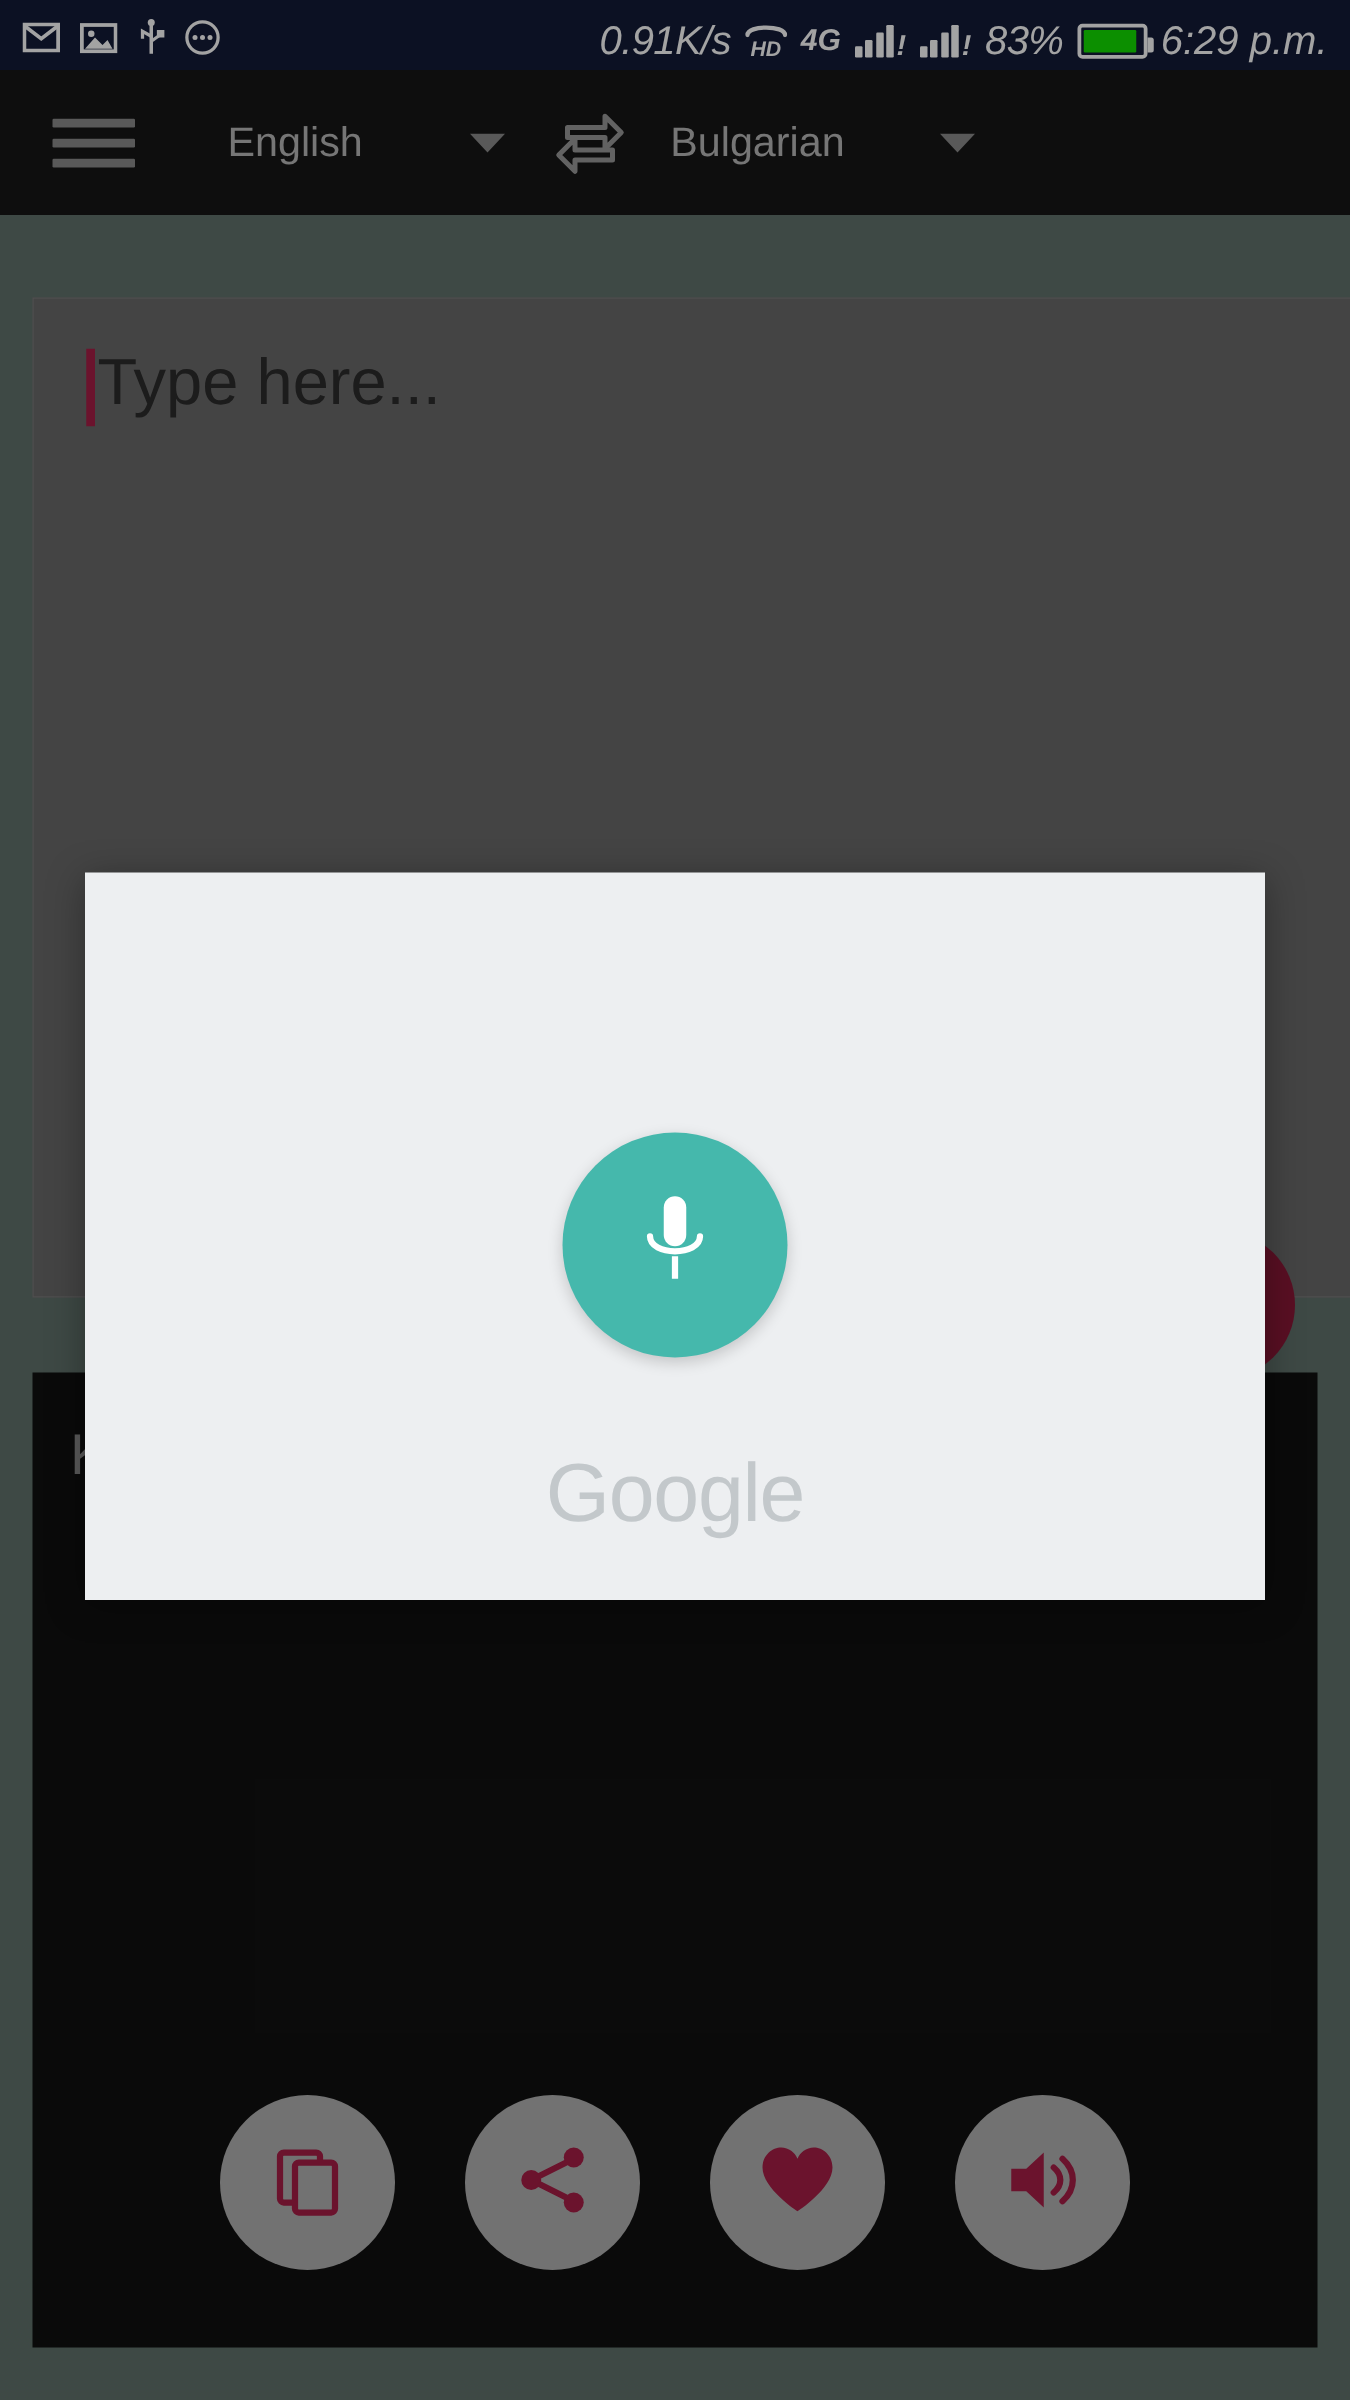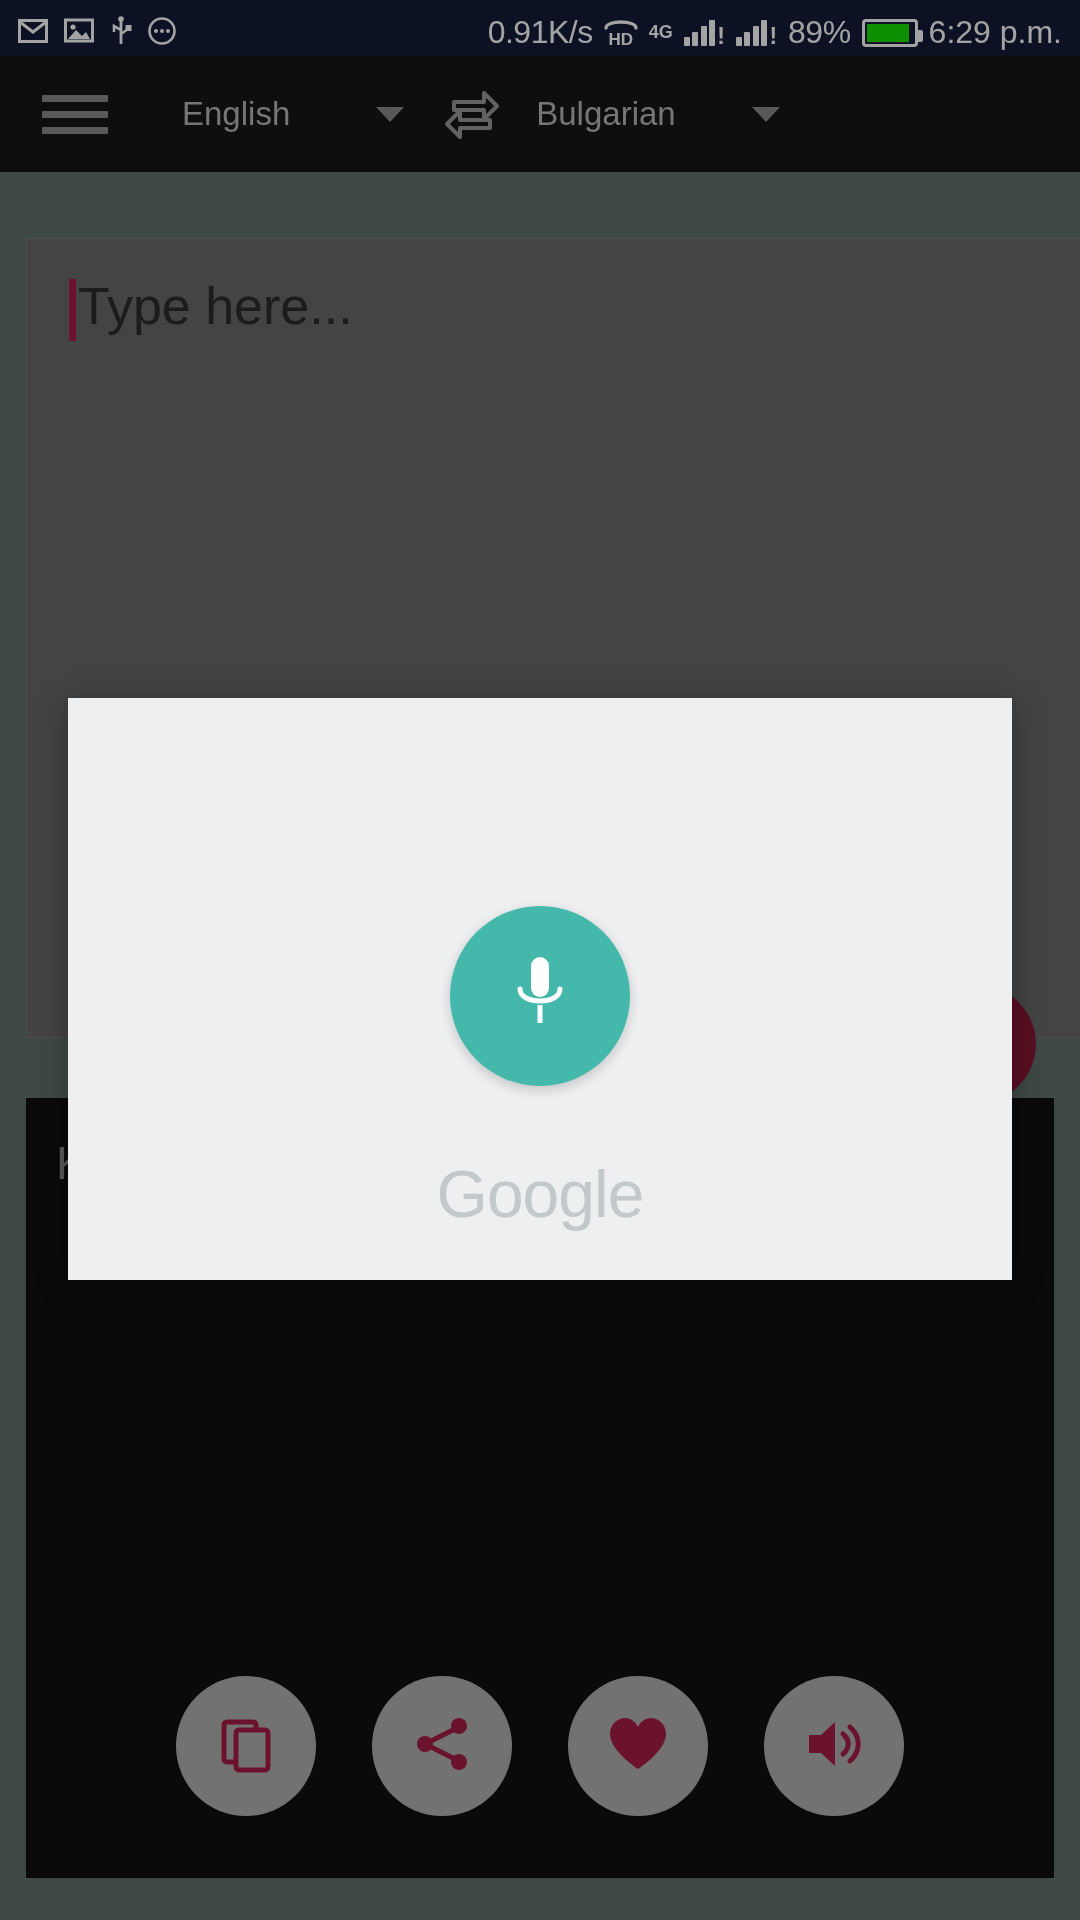--- a/index.html
+++ b/index.html
@@ -8,36 +8,36 @@
     background:#5f6f69;
     font-family:"Liberation Sans", sans-serif;
     overflow:hidden;
   }
   #screen { position:relative; width:1080px; height:1920px; background:#61726c; }
 
   
   #statusbar {
     position:absolute; top:0; left:0; width:1080px; height:65px;
     background:#141c38; display:flex; align-items:center;
-    padding:0 18px; color:#ffffff;
+    padding:0 18px; color:#ffffff;font-style:italic;
   }
   .sb-left { display:flex; align-items:center; gap:16px; }
   .sb-right { margin-left:auto; display:flex; align-items:center; gap:11px; }
   .sb-ico { display:block; }
   .sb-text { font-size:32px; letter-spacing:-0.5px; font-weight:400; white-space:nowrap; }
   .sb-time { font-size:32px; white-space:nowrap; }
   .hd-badge {
     font-size:17px; font-weight:700; line-height:1;
     border-top:0; letter-spacing:0px;
   }
   .sig-wrap { display:flex; align-items:flex-end; gap:2px; }
   .sig-bars { display:flex; align-items:flex-end; gap:2.5px; height:26px; }
   .sig-bars i { display:block; width:6px; background:#fff; border-radius:1px; }
   .sig-excl { font-size:23px; font-weight:700; line-height:0.8; }
-  .g4 { font-size:18px; font-weight:600; }
+  .g4 { font-size:24px; font-weight:600; }
   .battery {
     width:56px; height:28px; border:3px solid #fff; border-radius:4px;
     position:relative; padding:2px; background:#141c38;
   }
   .battery::after {
     content:""; position:absolute; right:-8px; top:8px; width:5px; height:12px;
     background:#fff; border-radius:0 2px 2px 0;
   }
   .battery i { display:block; height:100%; background:#14e000; border-radius:1px; }
 
@@ -183,21 +183,21 @@
       <span class="sig-wrap">
         <span class="sig-bars">
           <i style="height:9px"></i>
             <i style="height:14px"></i>
             <i style="height:20px"></i>
             <i style="height:26px"></i>
         </span>
         <span class="sig-excl">!</span>
       </span>
 
-      <span class="sb-text">89%</span>
+      <span class="sb-text">83%</span>
       <span class="battery">
           <i style="width: 93%;"></i>
         </span>
       <span class="sb-time">6:29 p.m.</span>
     </div>
   </div>
 
   <div id="toolbar">
     <div id="hamburger">
       <span></span>

